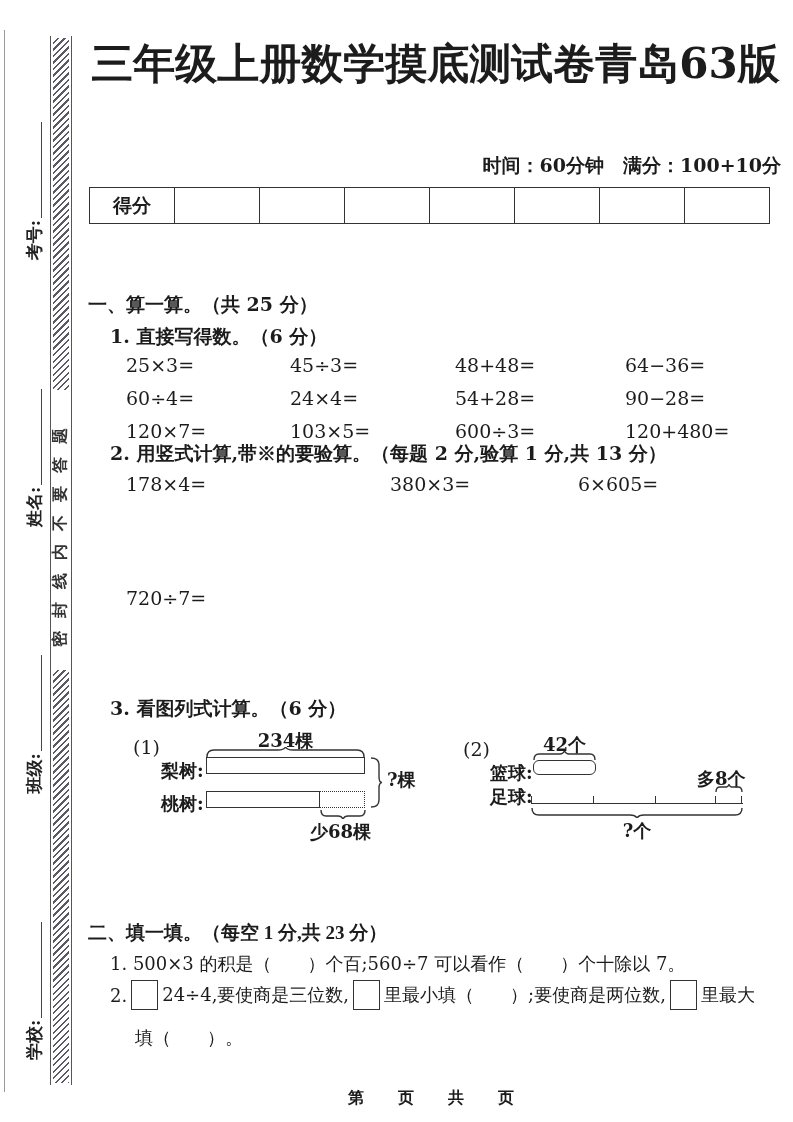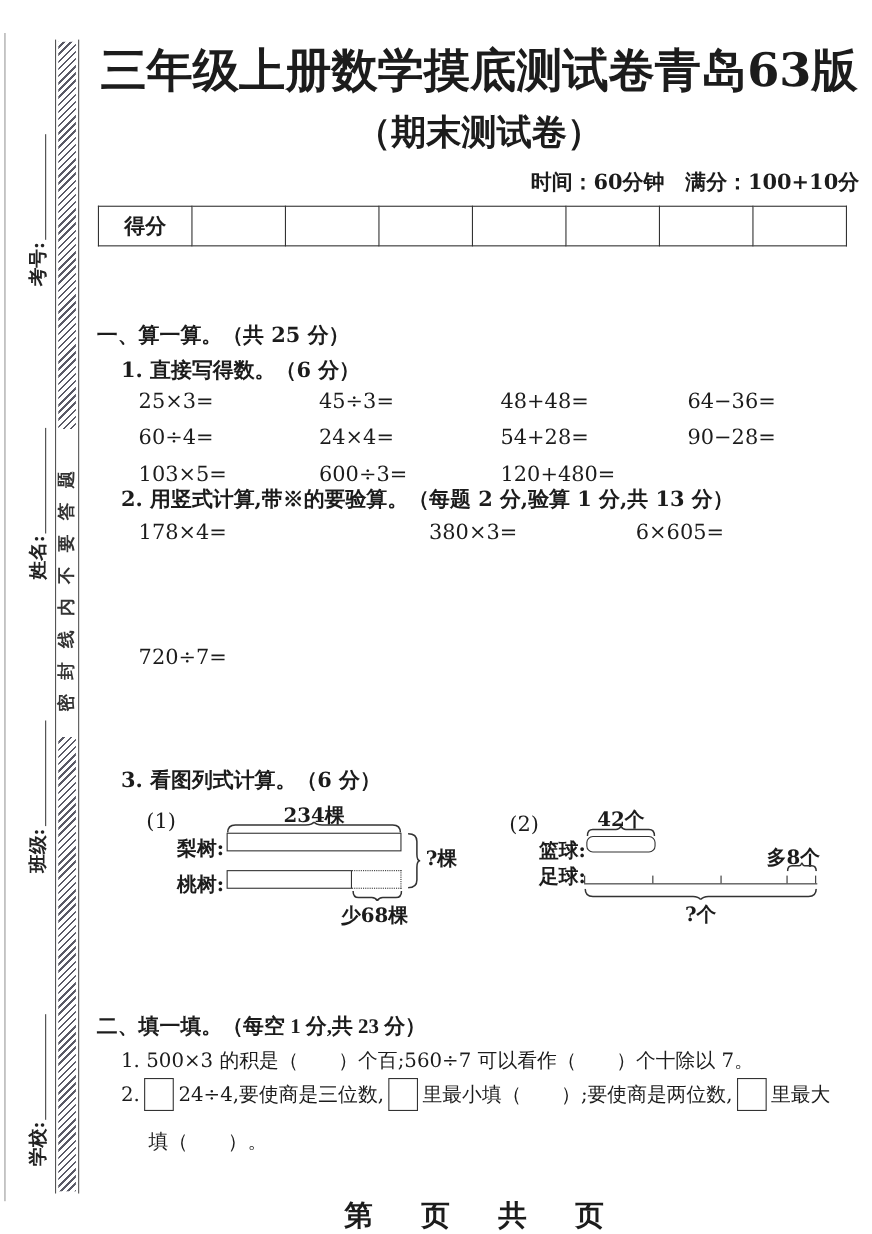--- a/index.html
+++ b/index.html
@@ -43,21 +43,21 @@
   .q2-title   { top:441px; left:22px; }
   .vrow { left:38px; width:657px; display:grid; grid-template-columns:264px 188px auto; font-size:19px; }
   .vrow1 { top:473px; } .vrow2 { top:587px; }
   .q3-title   { top:696px; left:22px; }
   .sec2-title { top:920px; left:0;font-family:Liberation Serif, serif; }
   .fill-item  { top:952px; left:22px; font-size:18px; font-weight:500; white-space:nowrap; }
   .fill-line1 { top:980px; left:22px; display:flex; align-items:center; font-size:18px; font-weight:500; white-space:nowrap; }
   .fill-line2 { top:1026px; left:47px; font-size:18px; font-weight:500; }
   .bbox { display:inline-block; width:27px; height:30px; border:1.6px solid #333; margin:0 4px; flex:0 0 auto; }
   .footer { position:absolute; top:1088px; left:88px; width:695px; text-align:center;
-            font-size:26px; font-weight:600; letter-spacing:9px; }
+            font-size:16px; font-weight:600; letter-spacing:9px; }
   
   .diagram { font-size:18px; font-weight:700; }
   #d1 { top:728px; left:45px;  width:315px; height:115px; }
   #d2 { top:728px; left:375px; width:320px; height:115px; }
   .dp { position:absolute; white-space:nowrap; }
   .dnum { position:absolute; font-weight:400; font-size:19px; }
   .bar  { border:1.6px solid #333; background:#fff; }
   .bar.rounded { border-radius:6px; }
   .bar-dotted { border:1.6px dotted #333; border-left:none; background:#fff; }
   .soccer-line { border-bottom:1.6px solid #333; }
@@ -89,21 +89,20 @@
   </div>
   <div class="seal-vline" style="left:50px"></div>
   <div class="seal-vline" style="left:71px"></div>
   <div class="hatch" style="top:38px;height:352px"></div>
   <div class="hatch" style="top:670px;height:413px"></div>
   <div class="seal-text">密封线内不要答题</div>
 
   <div class="content">
 
     <div class="abs title">三年级上册数学摸底测试卷青岛63版</div>
-    <div class="abs subtitle">（期末测试卷）</div>
     <div class="abs meta">时间：60分钟　满分：100+10分</div>
 
     <table class="score">
       <tbody>
       <tr>
         <td>得分</td>
         <td></td>
         <td></td>
         <td></td>
         <td></td>
@@ -119,20 +118,21 @@
 
     <div class="abs calc-grid">
       <span>25×3=</span>
       <span>45÷3=</span>
       <span>48+48=</span>
       <span>64−36=</span>
       <span>60÷4=</span>
       <span>24×4=</span>
       <span>54+28=</span>
       <span>90−28=</span>
+      <span>120×7=</span>
       <span>103×5=</span>
       <span>600÷3=</span>
       <span>120+480=</span>
     </div>
 
     <div class="abs h1 q2-title">2. 用竖式计算,带※的要验算。（每题 2 分,验算 1 分,共 13 分）</div>
     <div class="abs vrow vrow1">
       <span>178×4=</span>
       <span>380×3=</span>
       <span>6×605=</span>

